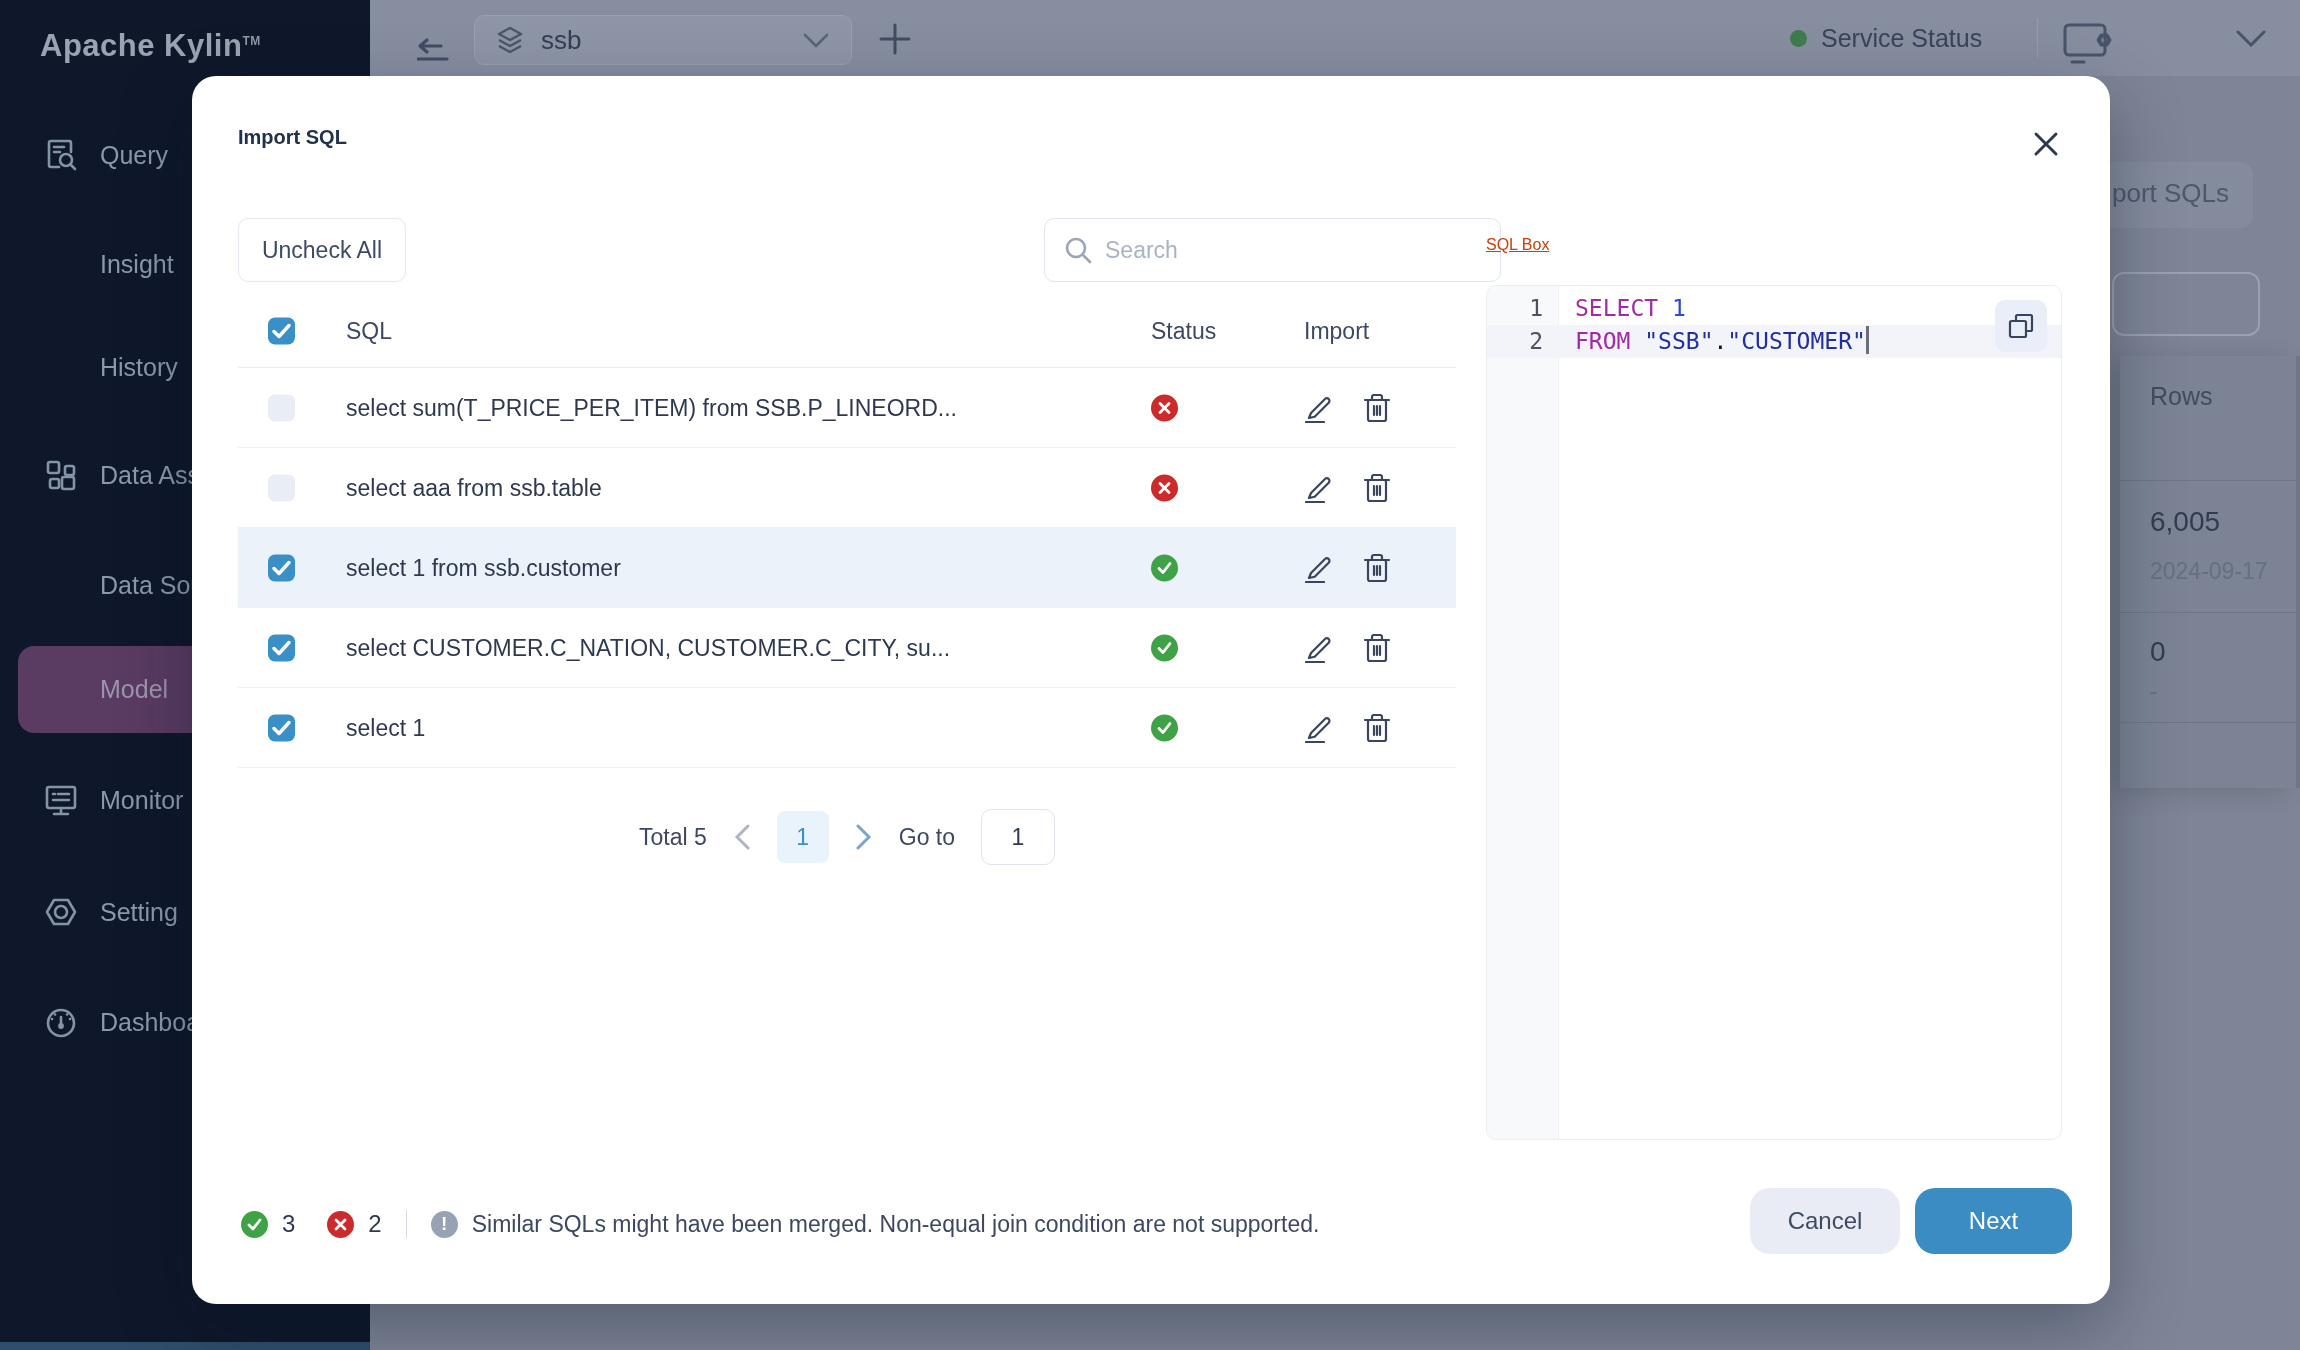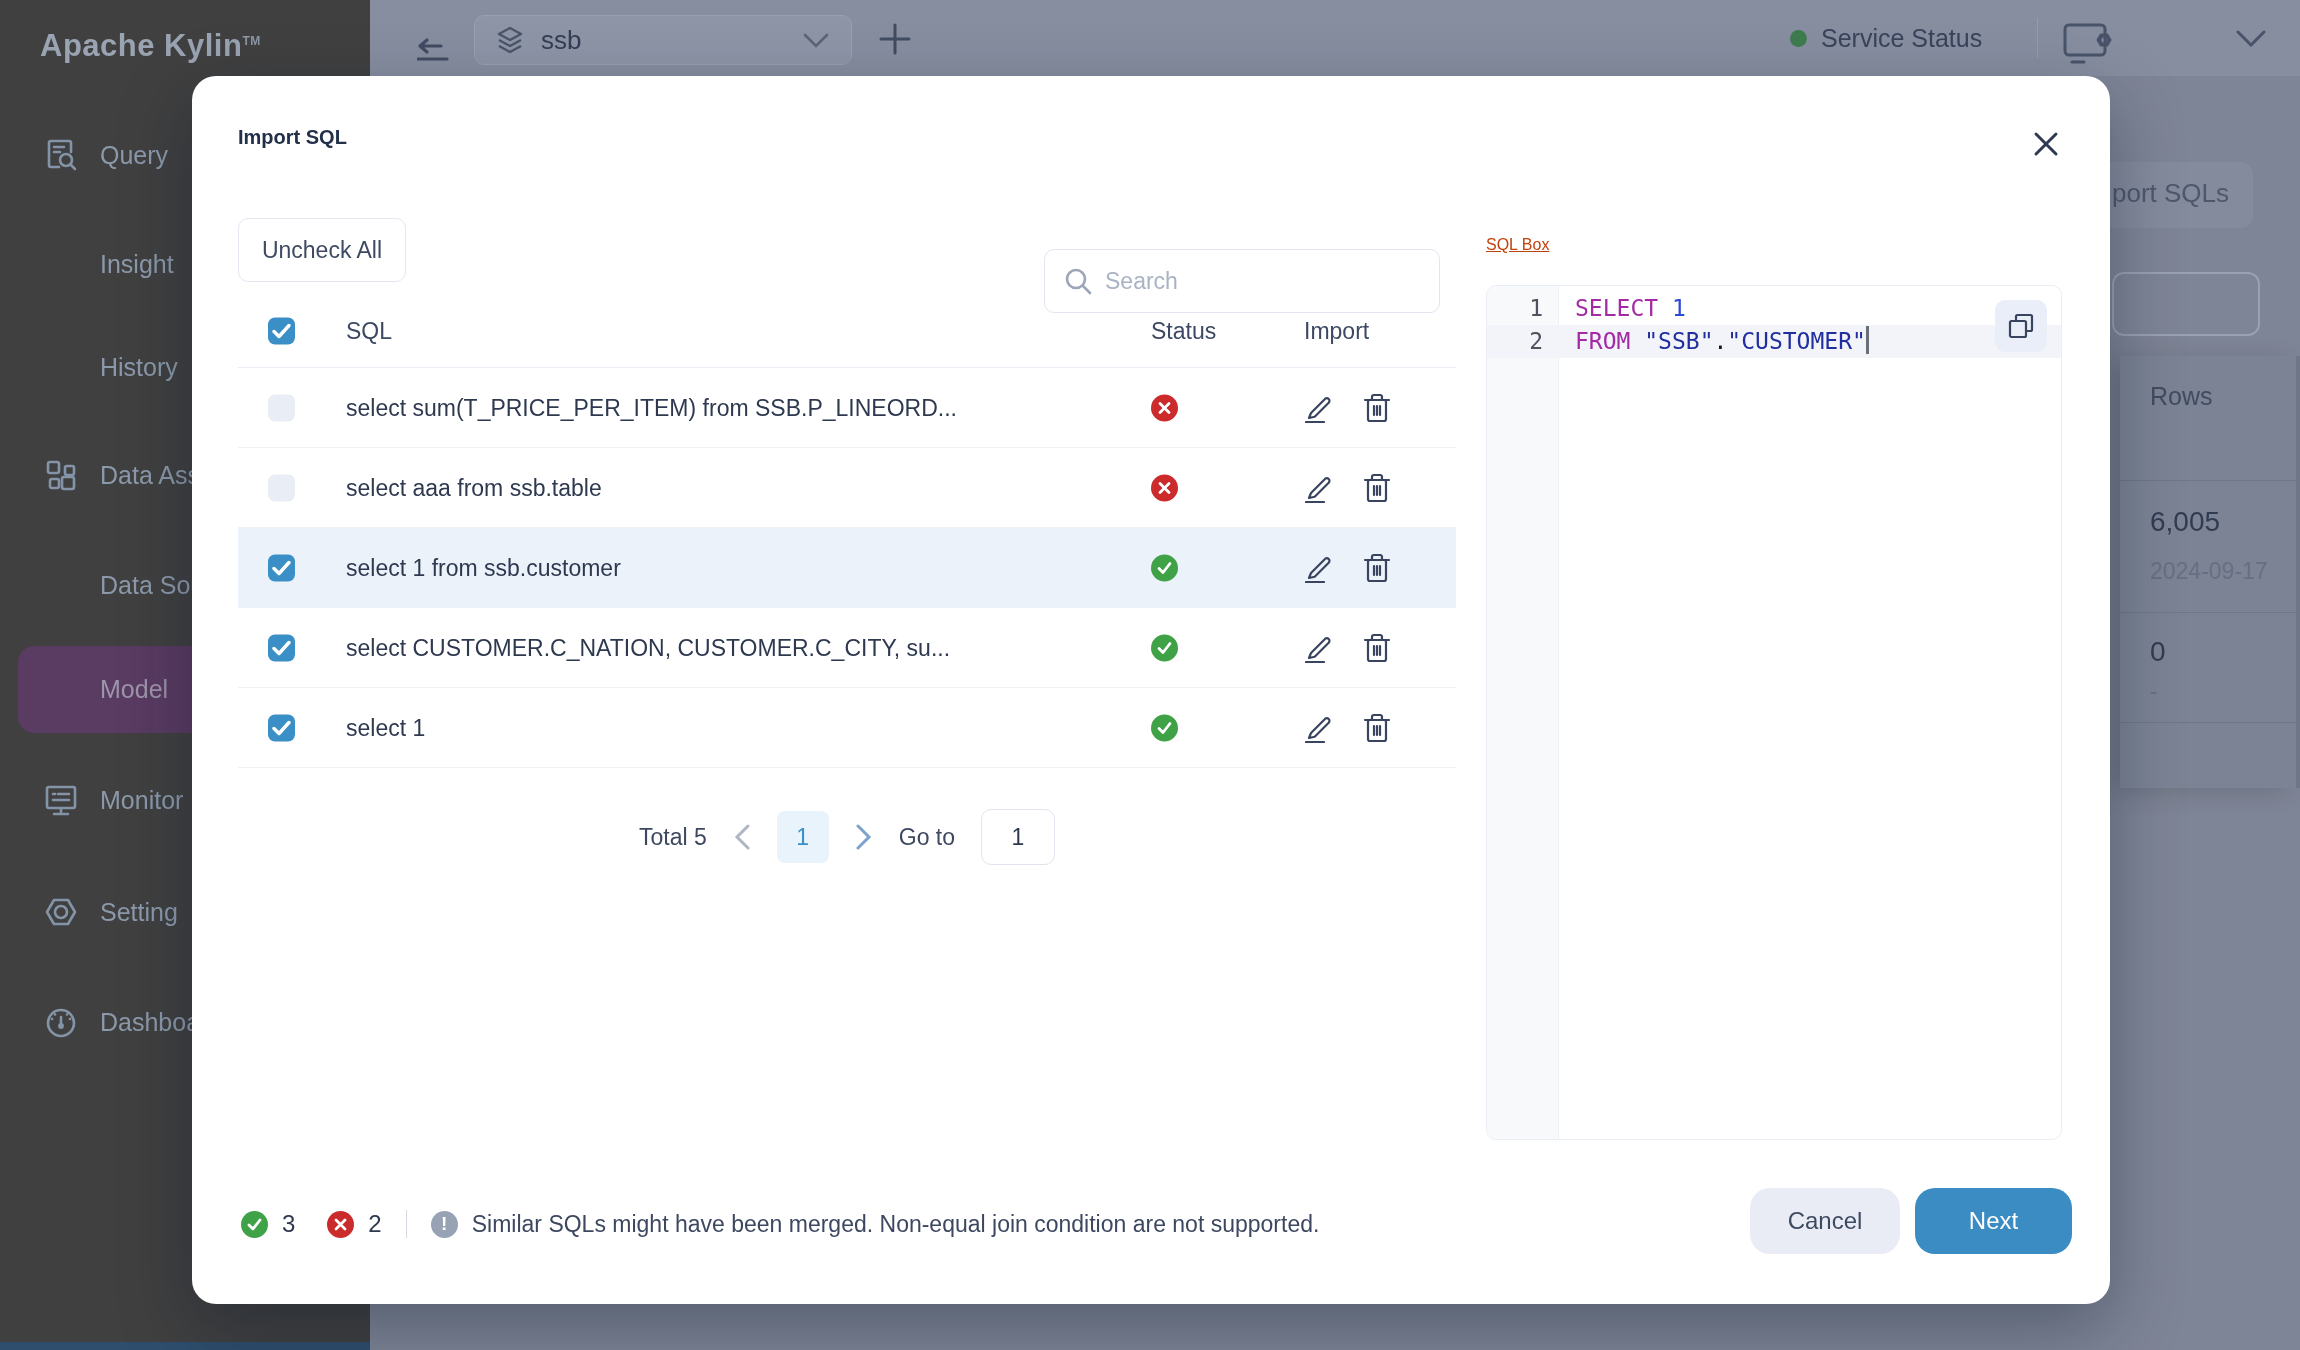--- a/index.html
+++ b/index.html
@@ -1,21 +1,21 @@
 <!DOCTYPE html>
 <html><head>
 <meta charset="utf-8">
 <style>
   * { margin:0; padding:0; box-sizing:border-box; }
   html,body { width:2300px; height:1350px; }
   body { font-family:"Liberation Sans", sans-serif; position:relative; overflow:hidden; background:#7e8596; }
   .abs { position:absolute; }
 
   
-  #sidebar { left:0; top:0; width:370px; height:1350px; background:#404040; z-index:1; }
+  #sidebar { left:0; top:0; width:370px; height:1350px; background:#0f172a; z-index:1; }
   #sidebar .logo { left:40px; top:28px; font-size:31px; font-weight:bold; color:#9aa3b2; letter-spacing:.5px; }
   #sidebar .logo sup { font-size:12px; color:#8d97a6; }
   .side-item { left:0; width:370px; height:72px; display:flex; align-items:center; color:#8b99ab; font-size:25px; }
   .side-item .sicon { position:absolute; left:44px; width:34px; height:34px; color:#8494a8; }
   .side-item .slabel { position:absolute; left:100px; white-space:nowrap; }
   .side-item.active-pill { left:18px; width:342px; height:87px; background:#5a3b62; border-radius:16px; }
   .side-item.active-pill .slabel { color:#9d95ac; }
   #sidebar .bottom-strip { left:0; top:1342px; width:370px; height:8px; background:#2f4e6d; }
 
   #topbar { left:370px; top:0; width:1930px; height:76px; background:#878ea0; z-index:1; }
@@ -41,21 +41,21 @@
   .bgdarkstrip { left:2296px; top:356px; width:4px; height:432px; background:#6f7688; }
 
   
   #modal { left:192px; top:76px; width:1918px; height:1228px; background:#ffffff; border-radius:24px;
            box-shadow:0 24px 70px rgba(10,20,40,.35); z-index:5; }
   #modal-title { left:46px; top:50px; font-size:20px; font-weight:bold; color:#22304a; }
   #close-btn { left:1836px; top:50px; width:36px; height:36px; color:#2e3950; cursor:pointer; }
 
   #uncheck-btn { left:46px; top:142px; width:168px; height:64px; background:#fff; border:1px solid #e3e8f1;
                  border-radius:10px; font-size:23px; color:#3e4a62; display:flex; align-items:center; justify-content:center; }
-  #search-box { left:852px; top:142px; width:396px; height:64px; border:1px solid #e0e5ef; border-radius:10px; display:flex; align-items:center;margin-top:31px; }
+  #search-box { left:852px; top:142px; width:457px; height:64px; border:1px solid #e0e5ef; border-radius:10px; display:flex; align-items:center; }
   #search-box .mag { margin-left:18px; width:30px; height:30px; color:#9aa5b8; flex:none; }
   #search-box input { border:none; outline:none; margin-left:12px; width:320px; font-size:23px; color:#3e4a62; font-family:"Liberation Sans",sans-serif; }
   #search-box input::placeholder { color:#a9b3c4; }
 
   
   #sqltable { left:46px; top:218px; width:1218px; }
   .t-head { position:relative; height:74px; border-bottom:1px solid #e9edf4; font-size:23px; color:#3d4963; }
   .t-row  { position:relative; height:80px; border-bottom:1px solid #eef1f6; font-size:23px; color:#2e3950; }
   .t-row.selected { background:#ebf2fa; }
   .cb { position:absolute; left:30px; top:50%; transform:translateY(-50%); width:27px; height:27px; border-radius:7px; }

